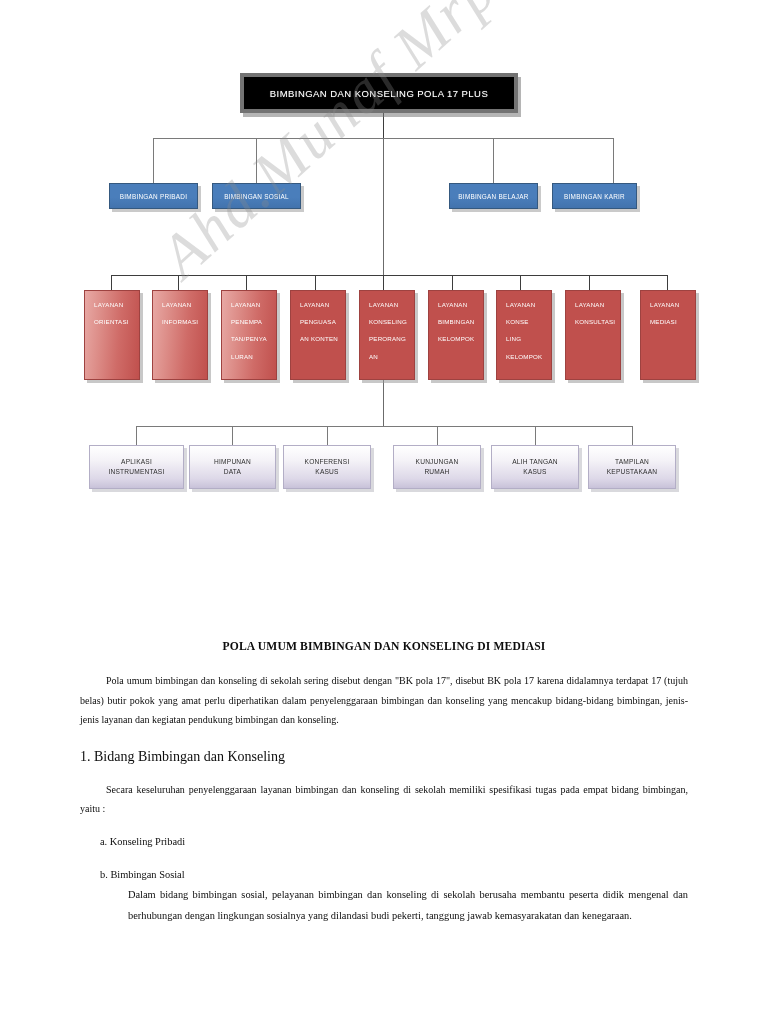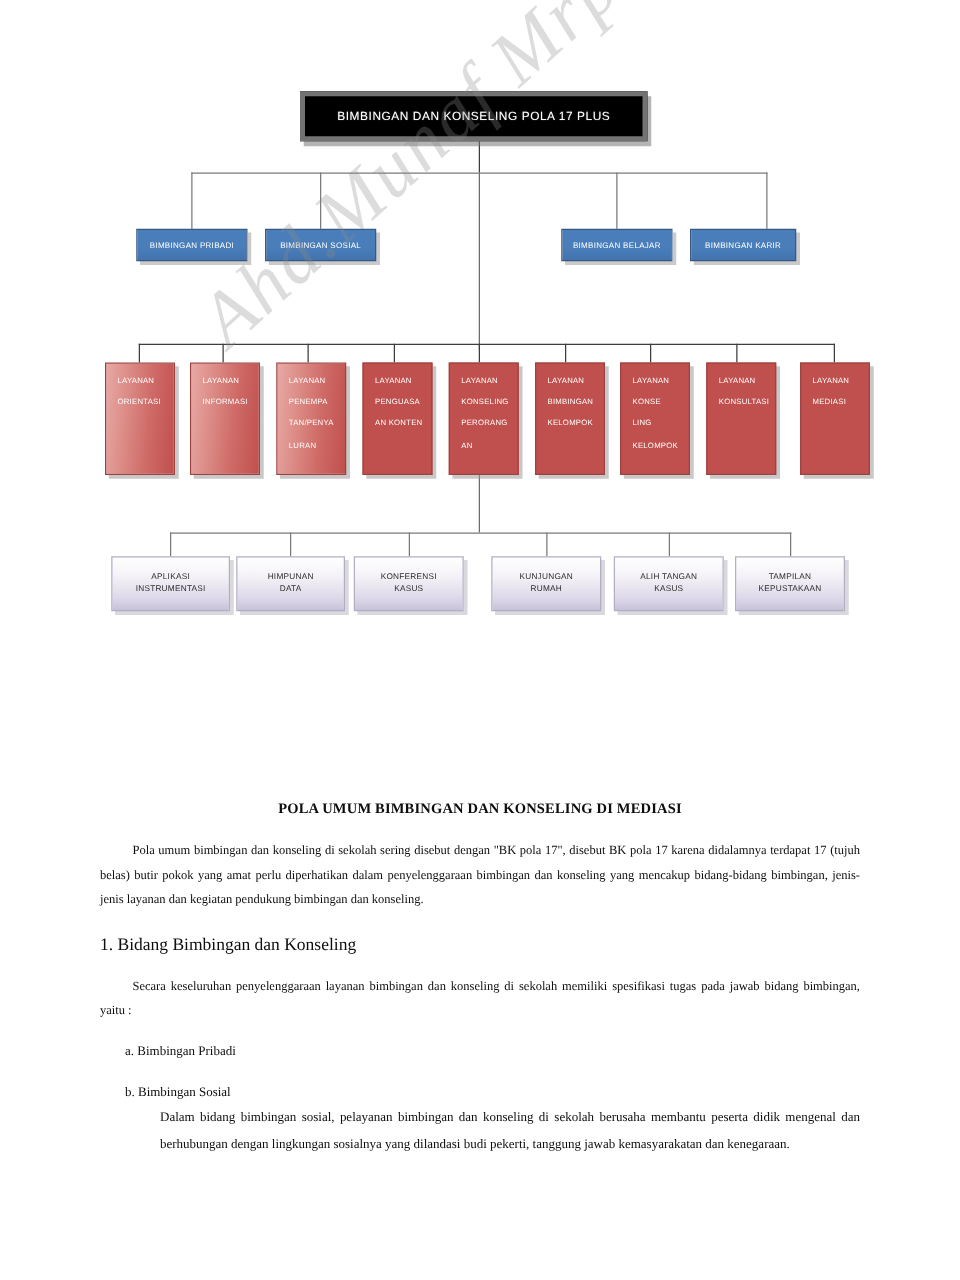--- a/index.html
+++ b/index.html
@@ -243,19 +243,19 @@
 
   <div class="watermark">
     <span>Ahd.Munaf Mrp</span>
   </div>
 
   <div class="doc">
     <div class="doc-title">POLA UMUM BIMBINGAN DAN KONSELING DI MEDIASI</div>
     <div class="para ind">Pola umum bimbingan dan konseling di sekolah sering disebut dengan "BK pola 17", disebut BK pola 17 karena didalamnya terdapat 17 (tujuh belas) butir pokok yang amat perlu diperhatikan dalam penyelenggaraan bimbingan dan konseling yang mencakup bidang-bidang bimbingan, jenis-jenis layanan dan kegiatan pendukung bimbingan dan konseling.</div>
     <div class="num-item">1.  Bidang Bimbingan dan Konseling</div>
     <div class="gap"></div>
-    <div class="para ind">Secara keseluruhan penyelenggaraan layanan bimbingan dan konseling di sekolah memiliki spesifikasi tugas pada jawab bidang bimbingan, yaitu :</div>
-    <div class="sub-head">a.     Bimbingan Pribadi</div>
+    <div class="para ind">Secara keseluruhan penyelenggaraan layanan bimbingan dan konseling di sekolah memiliki spesifikasi tugas pada empat bidang bimbingan, yaitu :</div>
+    <div class="sub-head">a.     Konseling Pribadi</div>
     <div class="sub-head">b.     Bimbingan Sosial</div>
     <div class="sub-body">Dalam bidang bimbingan sosial, pelayanan bimbingan dan konseling di sekolah berusaha membantu peserta didik mengenal dan berhubungan dengan lingkungan sosialnya yang dilandasi budi pekerti, tanggung jawab kemasyarakatan dan kenegaraan.</div>
   </div>
 
 </div>
 
 </body></html>

